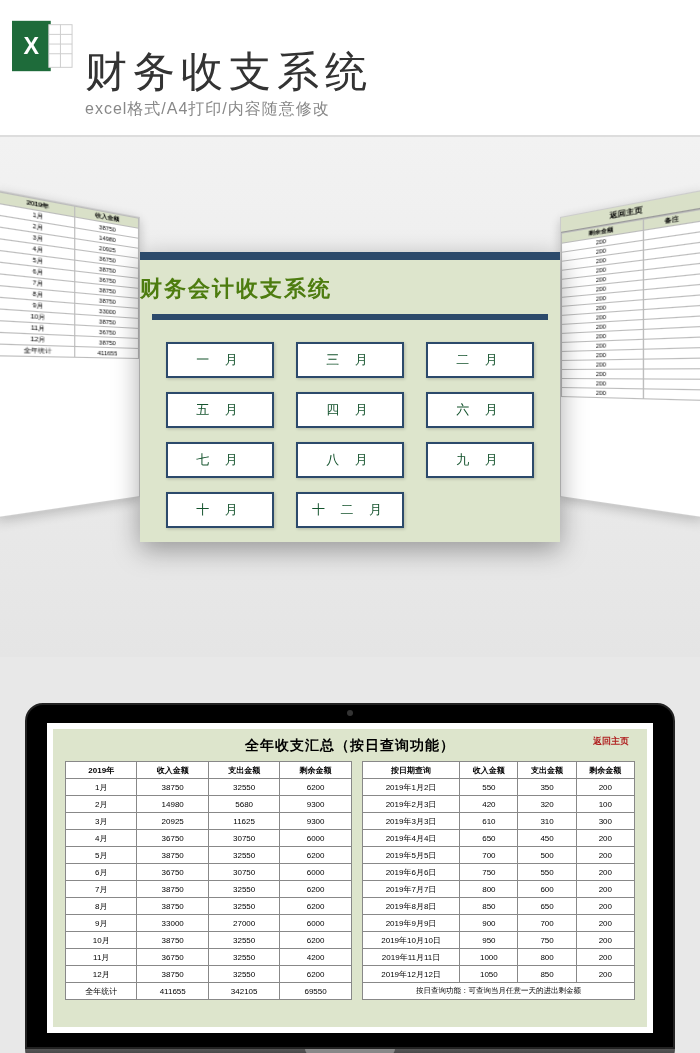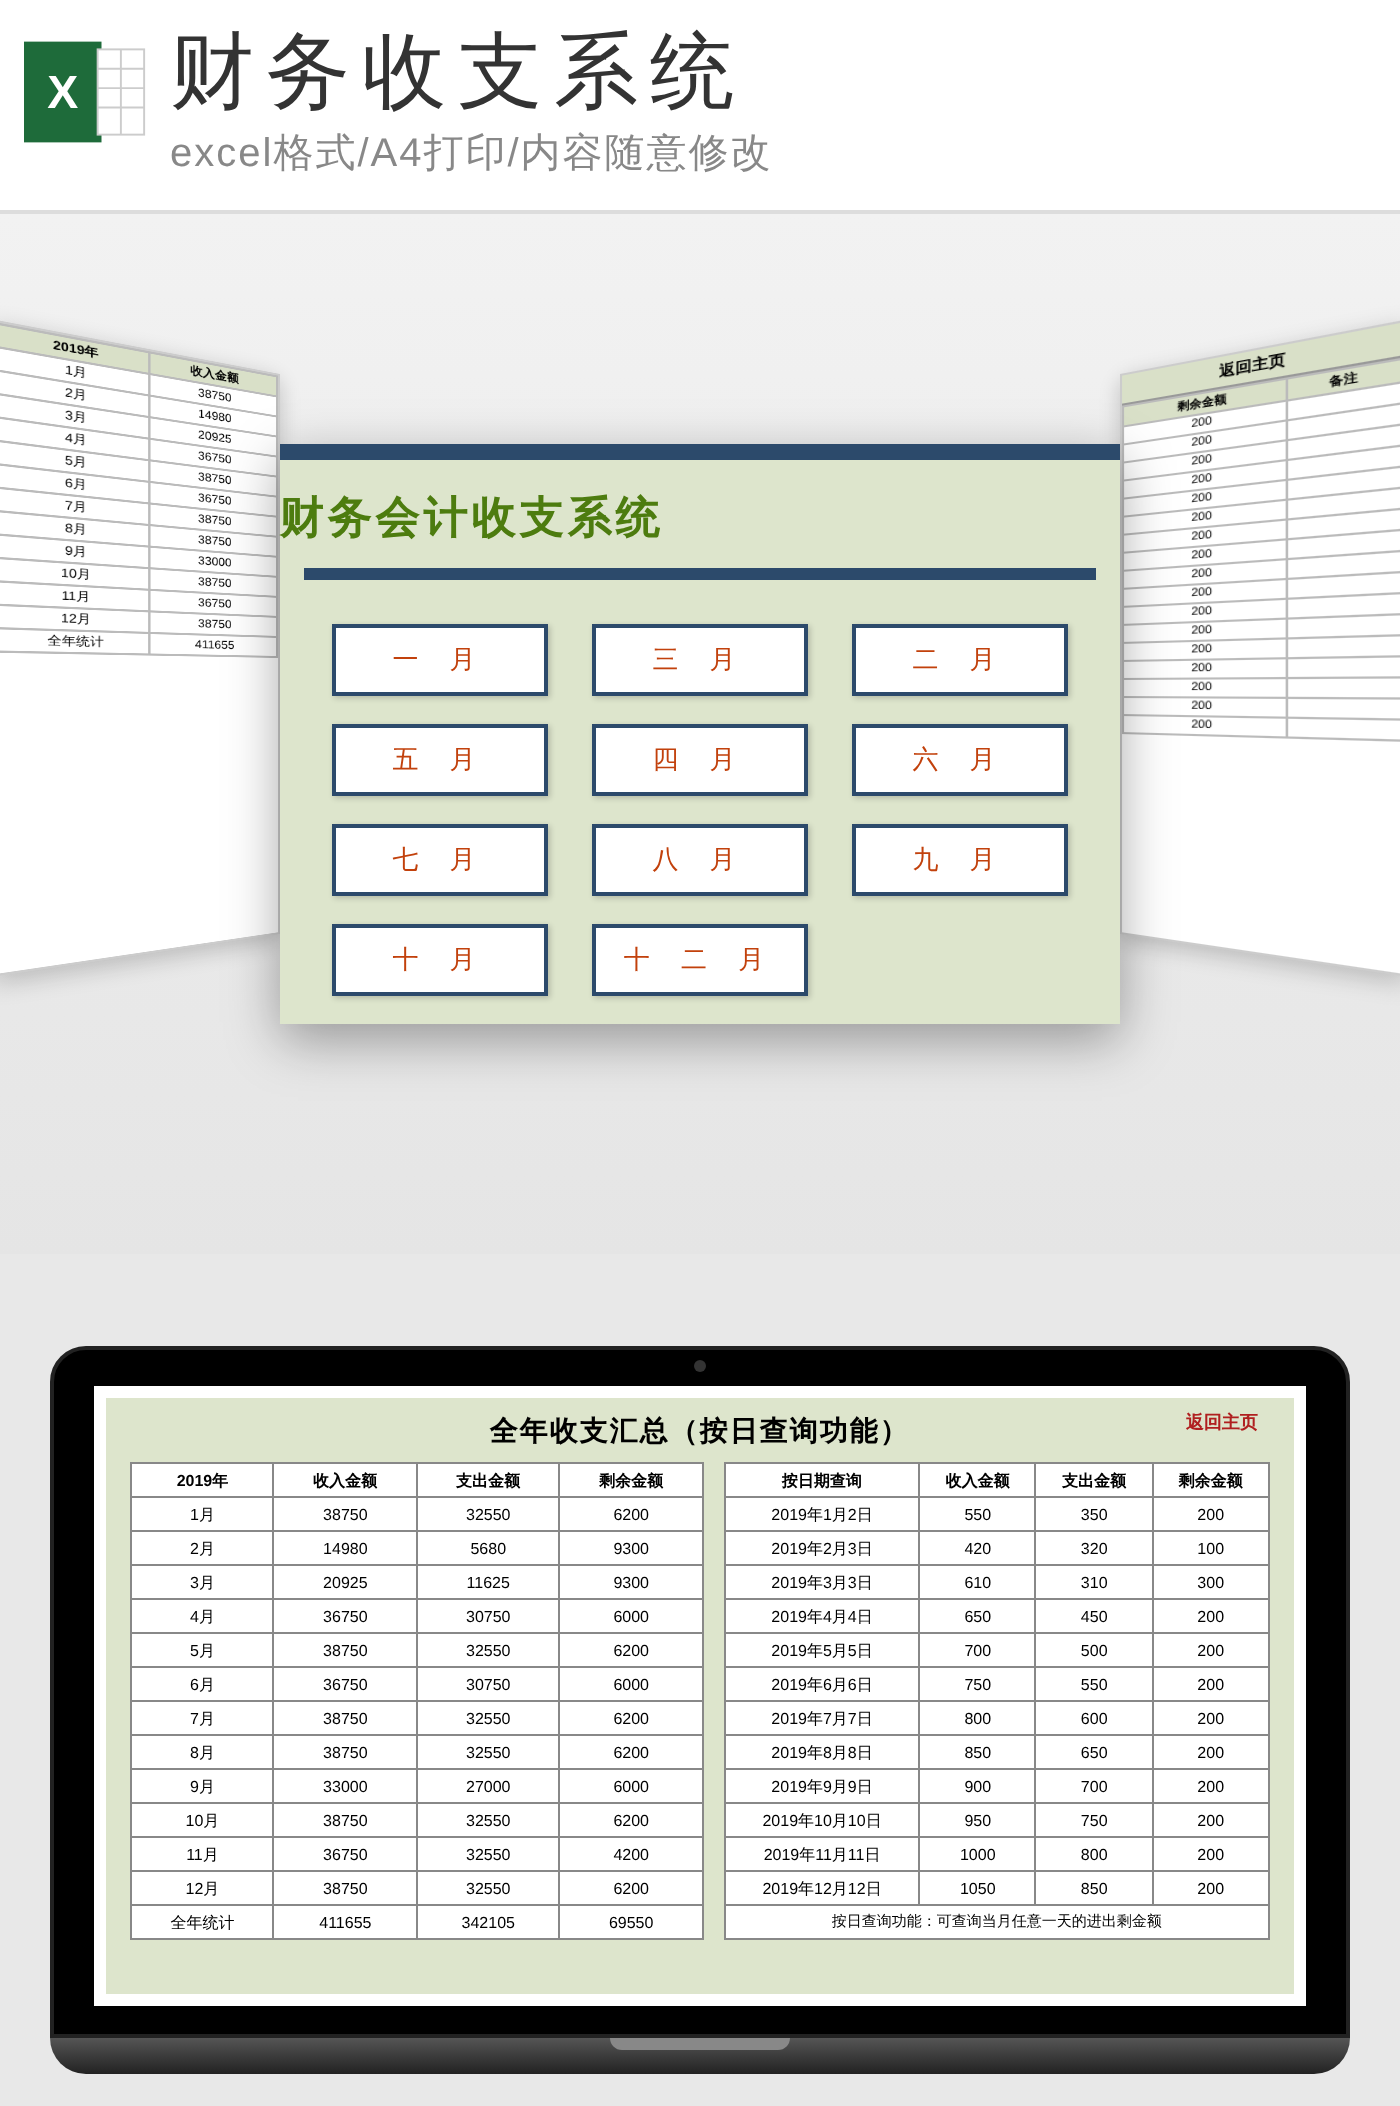--- a/index.html
+++ b/index.html
@@ -31,23 +31,24 @@
     top: 15px;
     width: 62px;
     height: 62px;
   }
   .title-main {
     font-size: 42px;
     font-weight: 300;
     color: #333;
     letter-spacing: 6px;
     line-height: 1;
+    margin-top: 36px;
   }
   .title-sub {
-    font-size: 20px;
+    font-size: 16px;
     color: #888;
     margin-top: 6px;
     letter-spacing: 1px;
   }
   
   .preview-area {
     position: relative;
     height: 520px;
     background: linear-gradient(#f2f2f2, #e5e5e5);
     display: flex;
@@ -119,21 +120,21 @@
     gap: 14px 22px;
     padding: 8px 26px;
   }
   .month-btn {
     background: #fff;
     border: 2px solid #2c4a6b;
     text-align: center;
     padding: 7px 0;
     font-size: 13px;
     letter-spacing: 6px;
-    color: #c2410c;
+    color: #14532d;
     box-shadow: 1px 1px 3px rgba(0,0,0,0.2);
   }
   
   .laptop-area {
     position: relative;
     height: 420px;
     background: #e8e8e8;
     display: flex;
     justify-content: center;
     align-items: flex-end;

